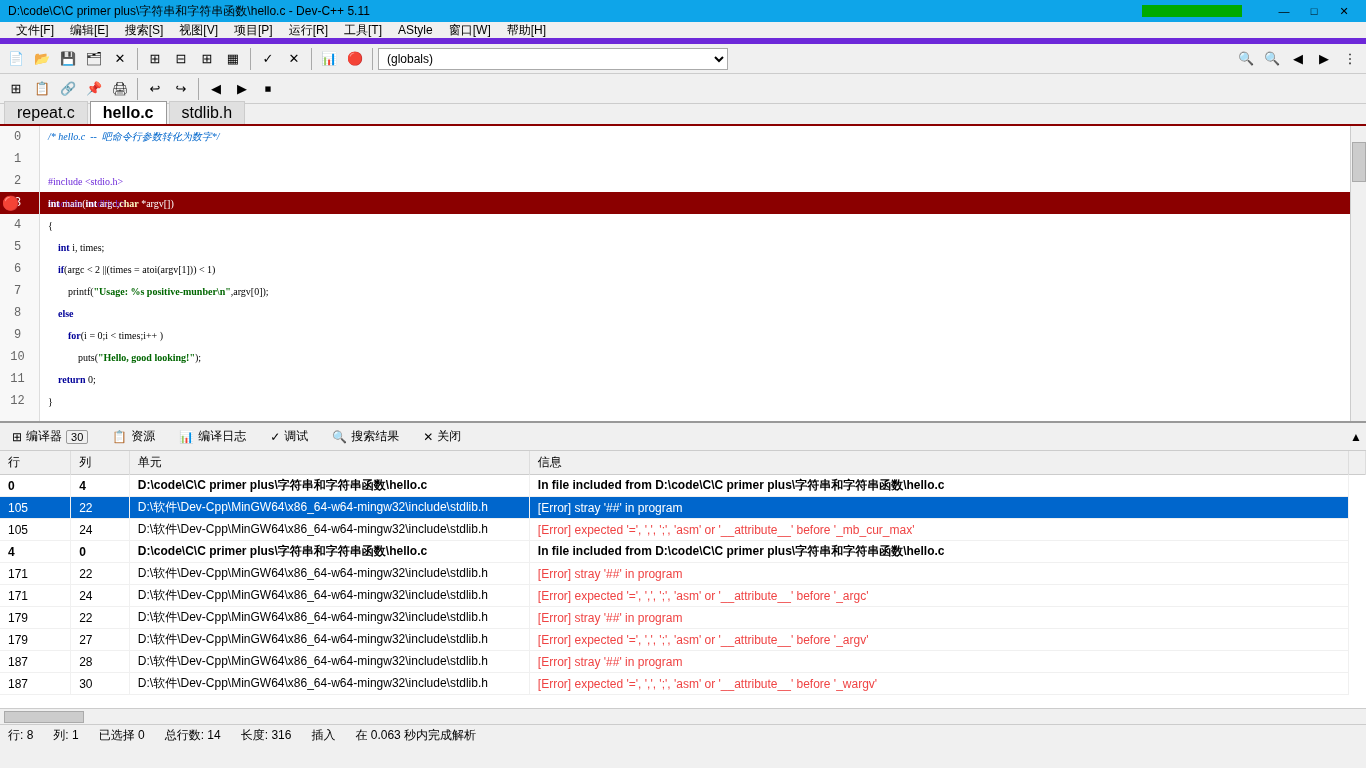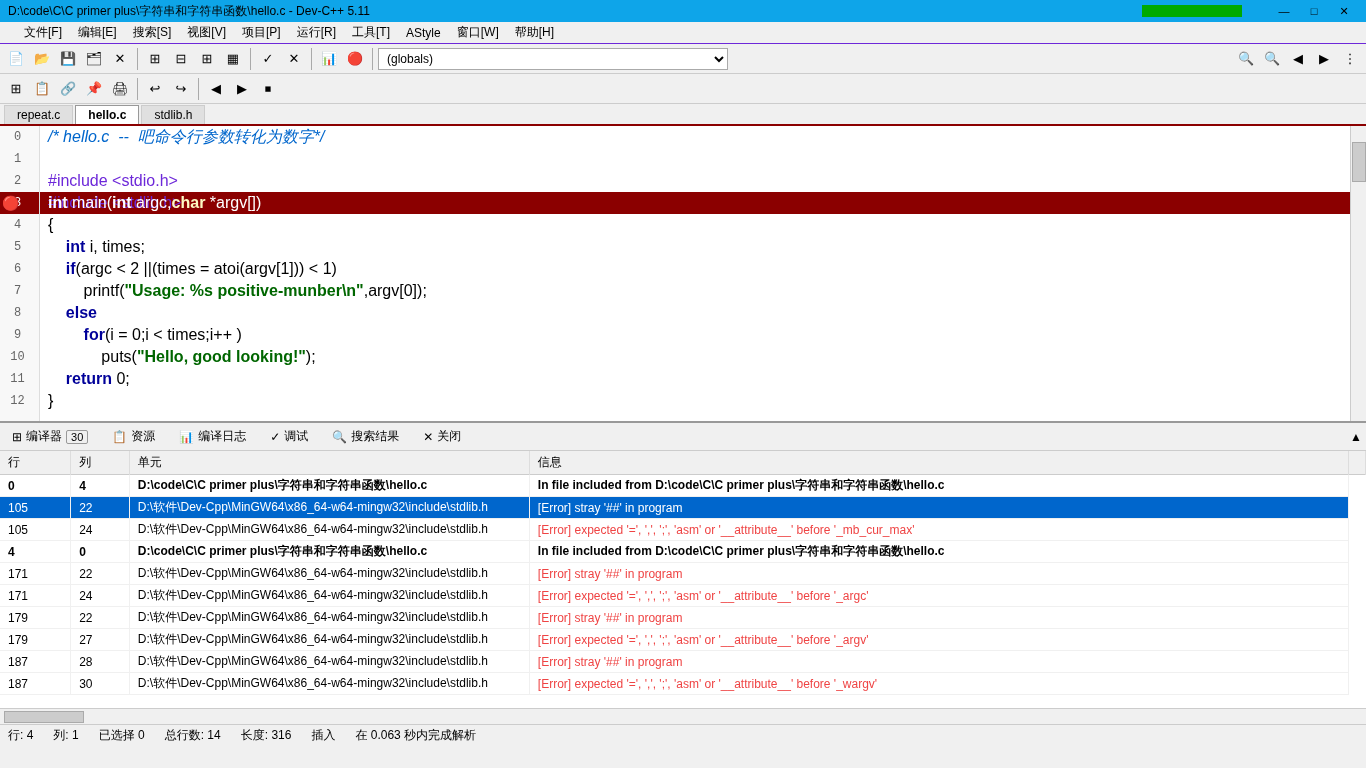--- a/index.html
+++ b/index.html
@@ -29,24 +29,24 @@
       background: #00aa00;
       margin-right: 20px;
     }
     
     
     #menu-bar {
       background: #f0f0f0;
       height: 22px;
       display: flex;
       align-items: center;
-      padding: 0 16px;
-      font-size: 12px;
-      font-family: 'Segoe UI', sans-serif;
-      border-bottom: 1px solid #6d28d9;
+      padding: 0 8px;
+      font-size: 12px;
+      font-family: 'Segoe UI', sans-serif;
+      border-bottom: 6px solid #6d28d9;
     }
     #menu-bar .menu-item {
       padding: 2px 8px;
       cursor: pointer;
     }
     
     
     #toolbar1 {
       background: #f0f0f0;
       height: 30px;
@@ -91,21 +91,21 @@
     #tabs-bar {
       background: #f0f0f0;
       height: 22px;
       display: flex;
       align-items: flex-end;
       padding: 0 4px;
       border-bottom: 2px solid #8b0000;
     }
     .tab {
       padding: 2px 12px;
-      font-size: 12px;
+      font-size: 16px;
       font-family: 'Segoe UI', sans-serif;
       cursor: pointer;
       border: 1px solid #ccc;
       border-bottom: none;
       background: #e0e0e0;
       margin-right: 2px;
     }
     .tab.active {
       background: white;
       border-color: #999;
@@ -142,22 +142,22 @@
     .breakpoint-icon {
       position: absolute;
       left: 2px;
       color: #cc0000;
       font-size: 14px;
     }
     
     #code-area {
       flex: 1;
       padding: 0;
-      font-size: 16px;
-      font-family: Liberation Sans, sans-serif;
+      font-size: 10px;
+      font-family: Liberation Serif, serif;
       overflow: hidden;
     }
     .code-line {
       height: 22px;
       display: flex;
       align-items: center;
       padding-left: 8px;
       white-space: pre;
     }
     .code-line.highlighted {
@@ -539,20 +539,20 @@
         </tbody>
     </table>
   </div>
 
   <div class="scroll-h">
     <div style="width:80px;height:12px;background:#ccc;border:1px solid #aaa;margin-left:4px;"></div>
   </div>
 </div>
 
 <div id="status-bar">
-  <span>行: 4</span>
+  <span>行: 8</span>
   <span>列: 1</span>
   <span>已选择  0</span>
   <span>总行数: 14</span>
   <span>长度: 316</span>
   <span>插入</span>
   <span>在 0.063 秒内完成解析</span>
 </div>
 
 </body></html>

